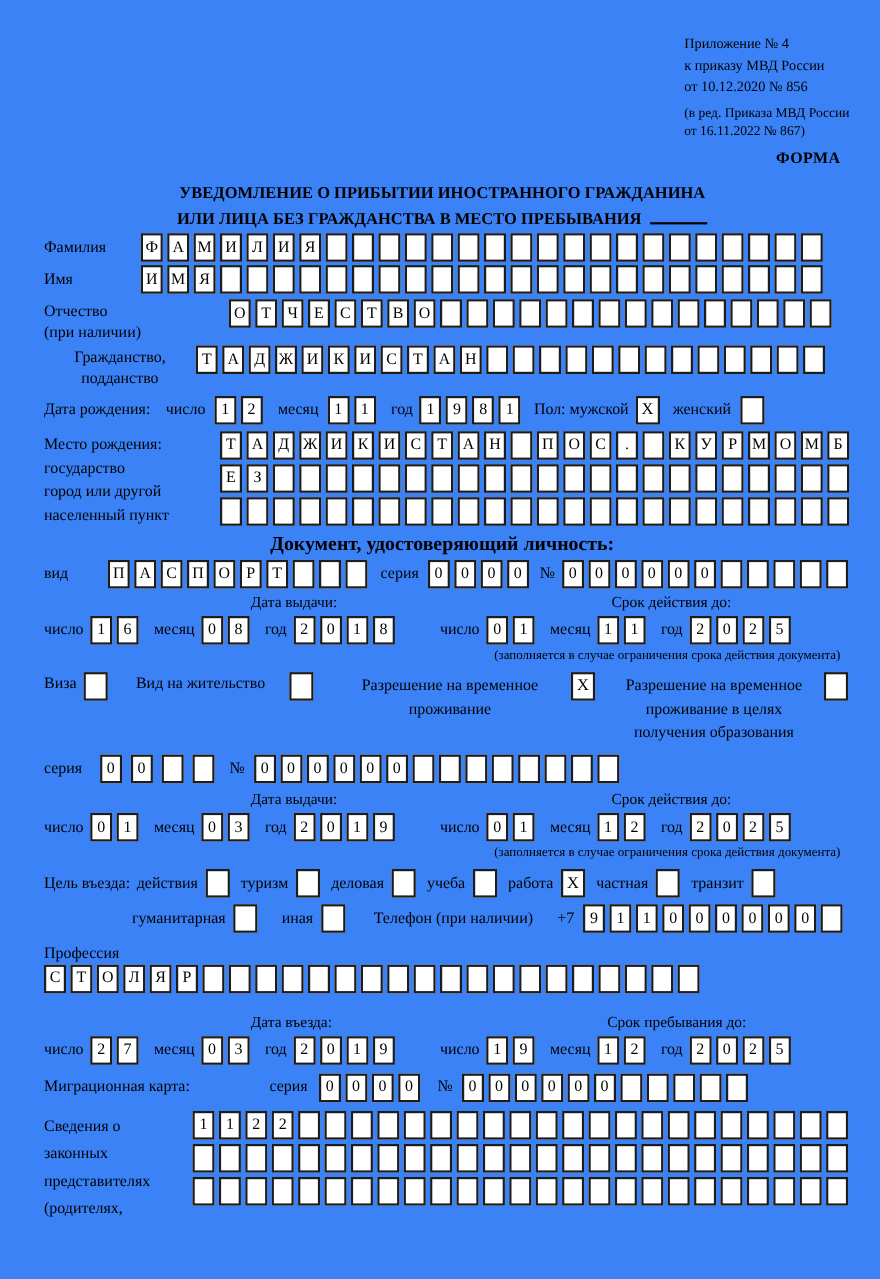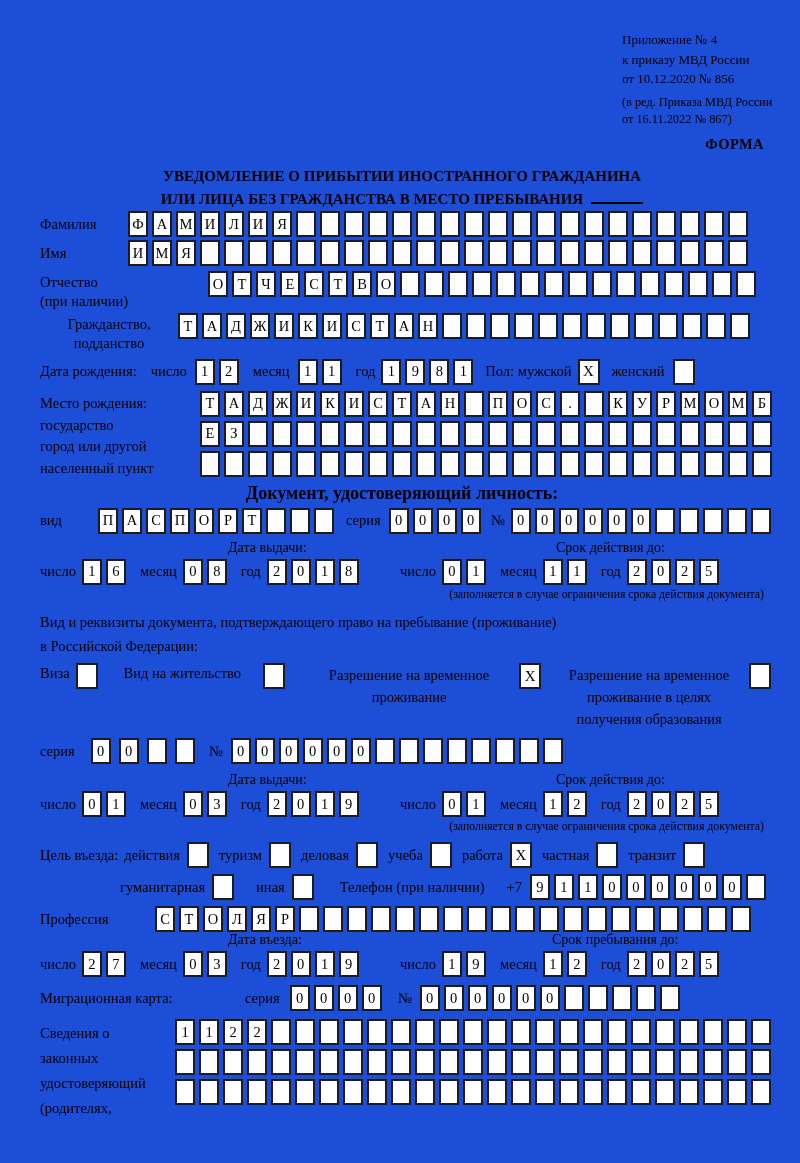--- a/index.html
+++ b/index.html
@@ -1,17 +1,17 @@
 <!DOCTYPE html>
 <html><head>
 <meta charset="utf-8">
 <style>
   html,body{margin:0;padding:0;background:#fff;}
   .page{
-    width:800px;height:1163px;background:#1d4ed8;color:#000;
+    width:800px;height:1163px;background:#3b82f6;color:#000;
     font-family:"Liberation Serif","DejaVu Serif",serif;
     box-sizing:border-box;padding:30px 36px 0 40px;overflow:hidden;
   }
   
   .hdr{margin-left:582px;font-size:13px;line-height:1.5;width:200px;}
   .hdr .amend{font-size:12.3px;line-height:1.4;margin-top:5px;}
   .forma{font-weight:bold;text-align:right;font-size:14.5px;margin-top:8px;letter-spacing:.4px;}
   .title{font-weight:bold;text-align:center;font-size:15px;line-height:1.55;margin-top:12px;}
   .uline{display:inline-block;width:52px;height:14px;border-bottom:2px solid #000;margin-left:8px;}
   .sec1{font-weight:bold;text-align:center;font-size:13.8px;margin-top:20px;margin-bottom:14px;}
@@ -408,24 +408,20 @@
             <div class="cell">2</div>
             <div class="cell">0</div>
             <div class="cell">2</div>
             <div class="cell">5</div>
           </div>
       </div>
     </div>
   </div>
   <div class="note">(заполняется в случае ограничения срока действия документа)</div>
 
-  <div class="intro">
-    <div>Вид и реквизиты документа, подтверждающего право на пребывание (проживание)</div>
-    <div>в Российской Федерации:</div>
-  </div>
 
   <div class="vrow">
     <span class="ilbl" style="padding-top:2px;">Виза</span>
     <div class="cb" style="margin-left:6px;"></div>
     <span class="ilbl" style="padding-top:2px;margin-left:26px;">Вид на жительство</span>
     <div class="cb" style="margin-left:22px;"></div>
     <div class="center-lbl" style="margin-left:24px;width:200px;">
       <div>Разрешение на временное</div>
       <div>проживание</div>
     </div>
@@ -545,21 +541,21 @@
         <div class="cell">0</div>
         <div class="cell">0</div>
         <div class="cell">0</div>
         <div class="cell">0</div>
         <div class="cell">0</div>
         <div class="cell">0</div>
         <div class="cell"></div>
       </div>
   </div>
 
-  <div class="row" style="margin-bottom:0;">
+  <div class="row" style="margin-bottom:20px;flex-direction:column;">
     <div class="lbl w-prof">Профессия</div>
     <div class="cells">
         <div class="cell">С</div>
         <div class="cell">Т</div>
         <div class="cell">О</div>
         <div class="cell">Л</div>
         <div class="cell">Я</div>
         <div class="cell">Р</div>
         <div class="cell"></div>
         <div class="cell"></div>
@@ -652,21 +648,21 @@
         <div class="cell"></div>
         <div class="cell"></div>
         <div class="cell"></div>
       </div>
   </div>
 
   <div class="row" style="margin-bottom:2px;">
     <div class="lbl w-sved" style="padding-top:2px;">
       <div>Сведения о</div>
       <div>законных</div>
-      <div>удостоверяющий</div>
+      <div>представителях</div>
       <div>(родителях,</div>
 
     </div>
     <div class="stack">
       <div class="cells">
           <div class="cell">1</div>
           <div class="cell">1</div>
           <div class="cell">2</div>
           <div class="cell">2</div>
           <div class="cell"></div>

